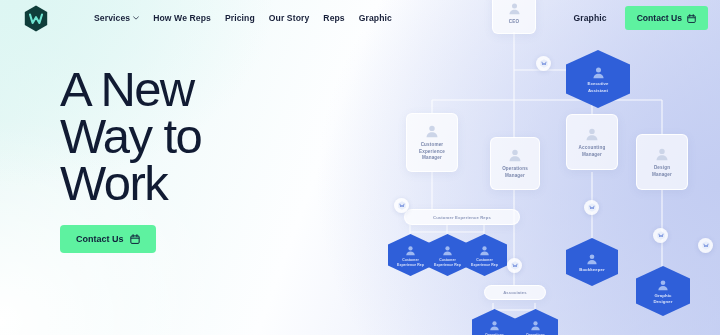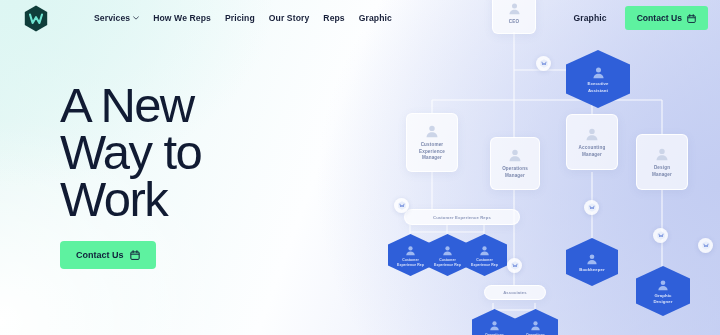--- a/index.html
+++ b/index.html
@@ -79,21 +79,21 @@
     gap: 5px;
     cursor: pointer;
     font-family: "Liberation Sans", sans-serif;
     white-space: nowrap;
   }
   .cal-ico { width: 9px; height: 9px; display: block; }
 
   
   #hero {
     position: absolute;
-    top: 82px;
+    top: 66px;
     left: 60px;
     width: 300px;
     z-index: 30;
   }
   #hero-title {
     font-size: 49px;
     line-height: 0.96;
     font-weight: normal;
     color: #111b33;
     letter-spacing: -1.6px;

